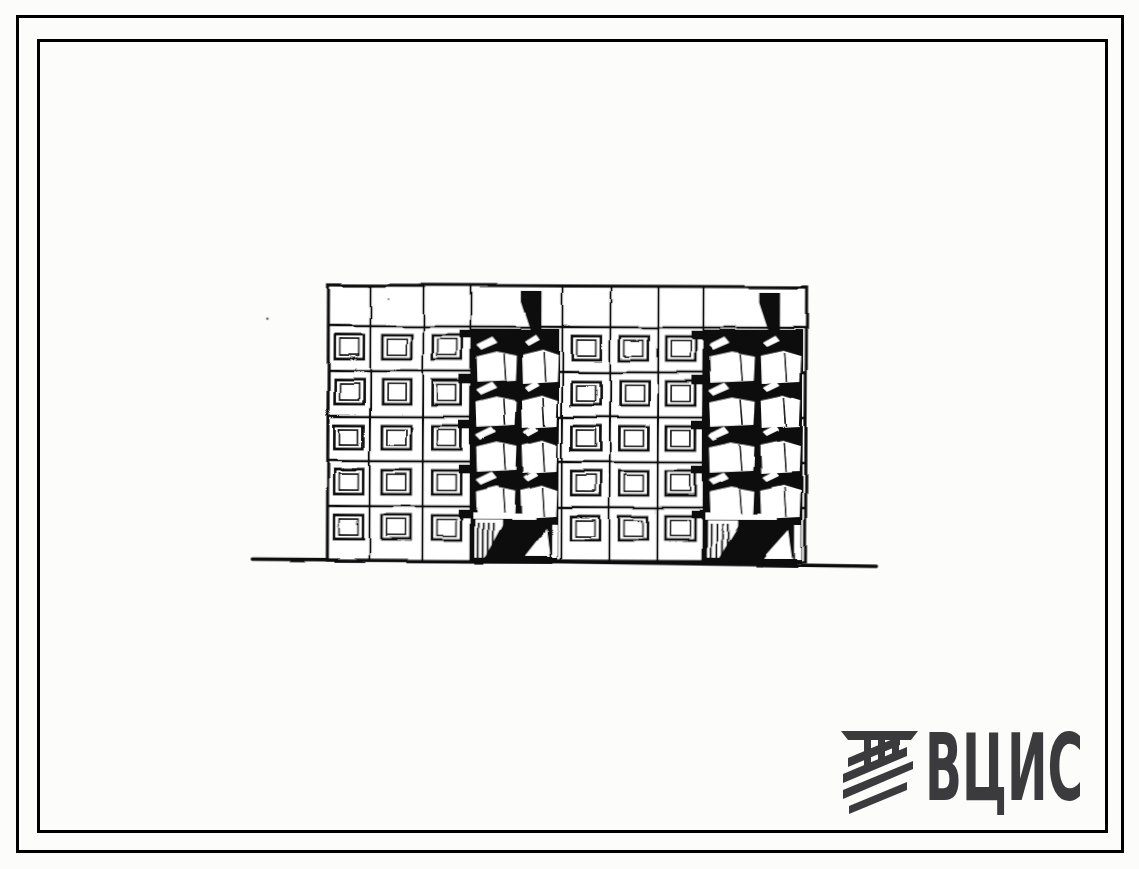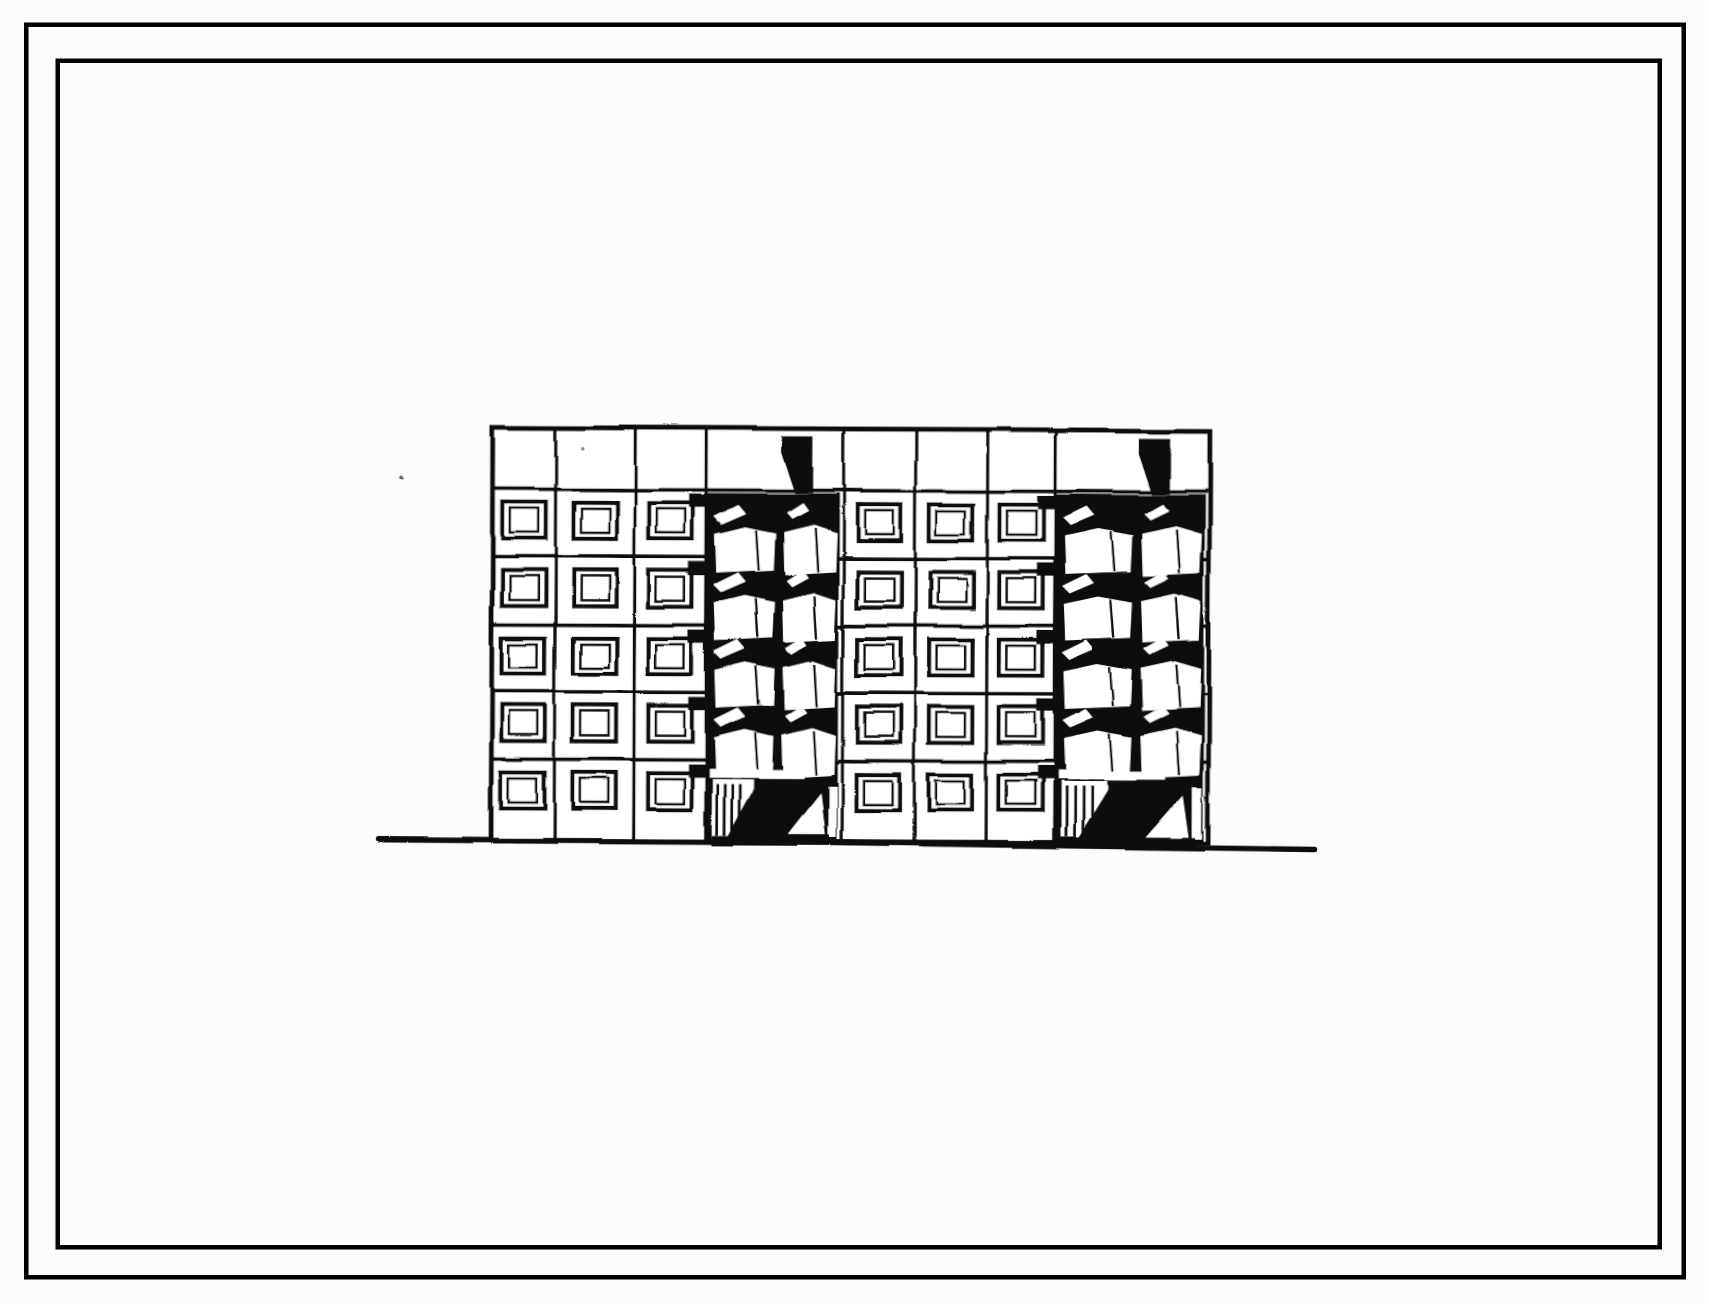--- a/index.html
+++ b/index.html
@@ -284,14 +284,29 @@
             <polygon points="764.8,557 789.52,529 793.64,557" fill="#fff"></polygon>
             <rect x="795.7" y="524" width="6.18" height="34" fill="#fff"></rect>
             <rect x="707" y="557" width="91" height="7" fill="#0f0f0f"></rect>
           </g>
         </g>
         <circle cx="267" cy="321" r="1.3" fill="#666"></circle>
         <circle cx="388" cy="300" r="1.1" fill="#777"></circle>
       </g>
   </svg>
 
+  <div class="logo" style="color: rgb(59, 59, 61);">
+    <svg width="255" height="105" viewBox="0 0 255 105">
+      <g fill="currentColor">
+        <polygon points="8,19 85,19 78,28 15,28"></polygon>
+        <rect x="31" y="28" width="7" height="30"></rect>
+        <rect x="45" y="28" width="7" height="25"></rect>
+        <rect x="59" y="28" width="7" height="19"></rect>
+        <polygon points="15,46 67,24 67,33 15,55"></polygon>
+        <polygon points="10,62 74,35 74,44 10,71"></polygon>
+        <polygon points="10,78 80,49 80,57 10,87"></polygon>
+        <polygon points="16,94 74,70 74,78 16,102"></polygon>
+      </g>
+      <text x="92" y="88" font-size="93" textLength="158" lengthAdjust="spacingAndGlyphs" fill="currentColor">ВЦИС</text>
+    </svg>
+  </div>
 
 </div>
 
 </body></html>

